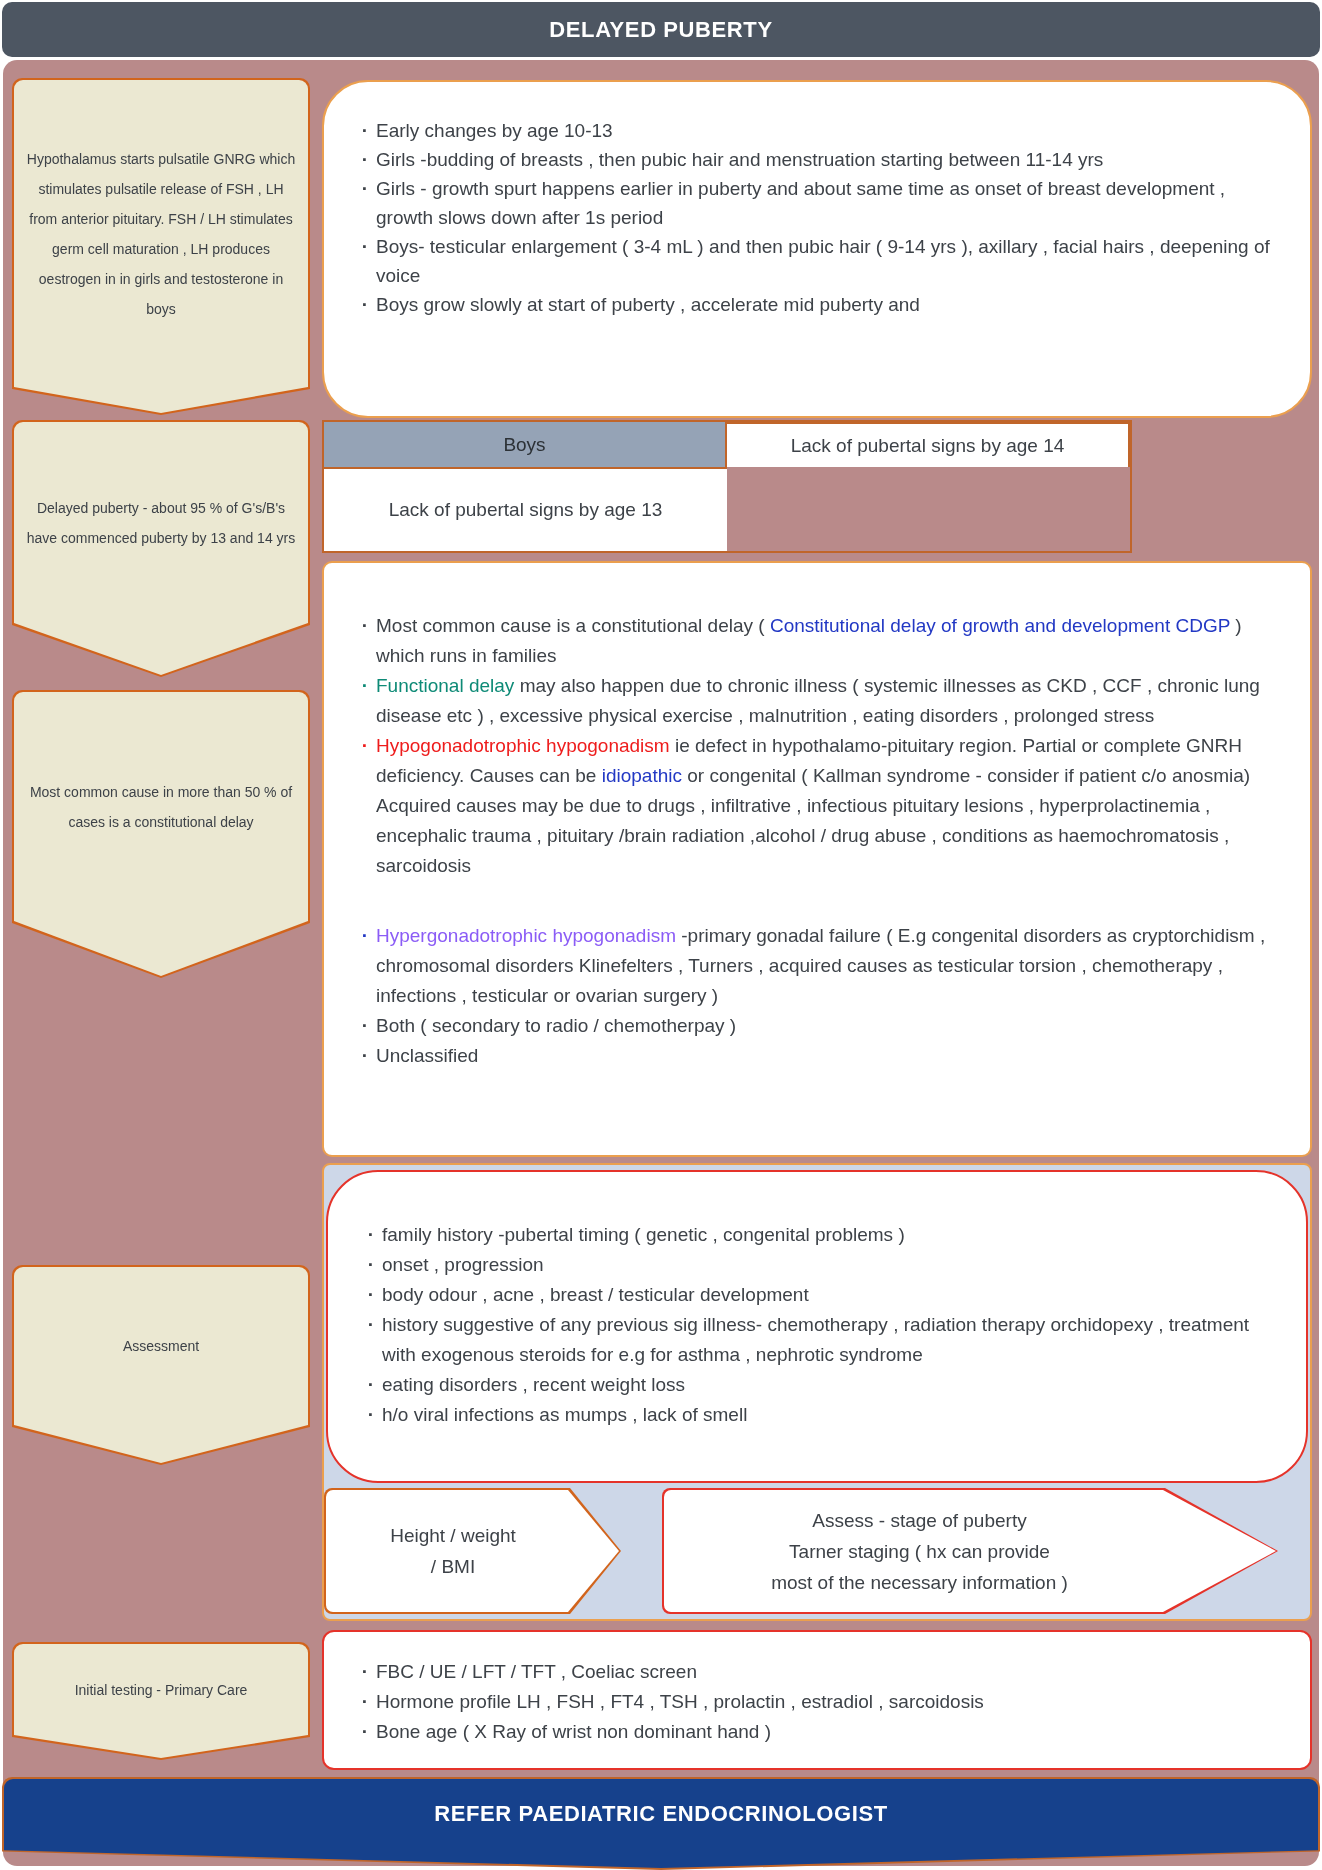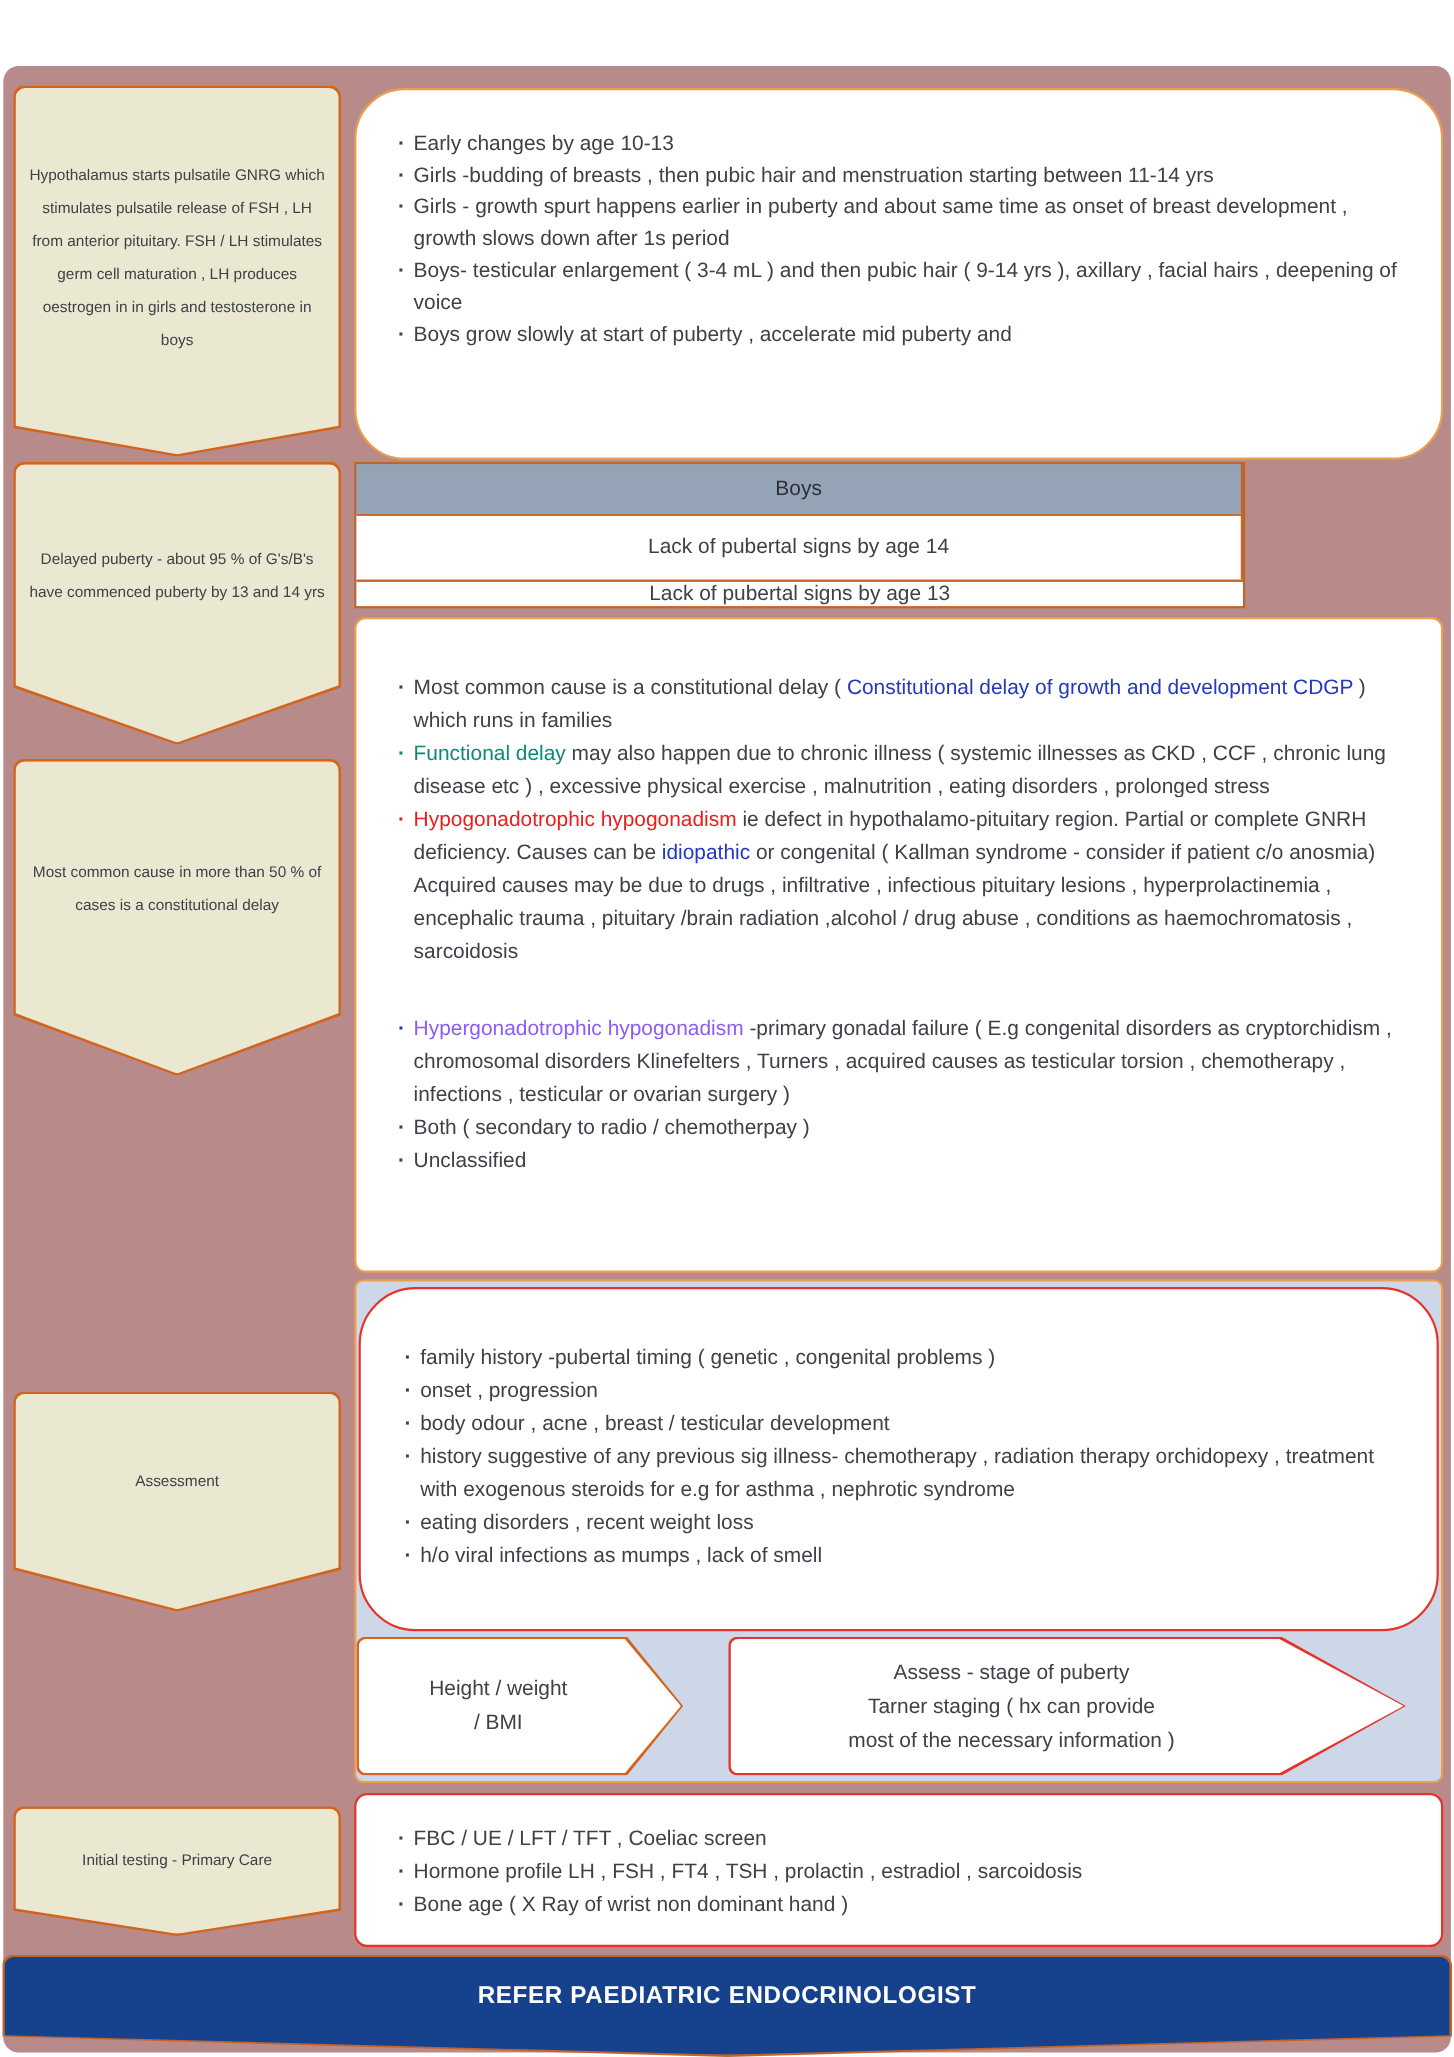--- a/index.html
+++ b/index.html
@@ -31,21 +31,21 @@
   .brow.gap{margin-top:40px;}
   .dot{flex:none;width:18px;text-align:center;font-weight:bold;}
   .btx{flex:1;padding-left:2px;}
 
   .signs-box{position:absolute;left:322px;top:80px;width:990px;height:338px;background:#fff;
         border:2px solid var(--c-orange_border);border-radius:46px;box-sizing:border-box;
         padding:34px 30px 8px 32px;}
 
   .tbl{position:absolute;left:322px;top:420px;width:810px;height:133px;box-sizing:border-box;
         border:2px solid var(--c-table_border);display:grid;
-        grid-template-columns:1fr;grid-template-rows:45px 1fr;}
+        grid-template-columns:1fr 1fr;grid-template-rows:45px 1fr;}
   .thead{background:var(--c-table_header_bg);display:flex;align-items:center;justify-content:center;
         font-size:19px;color:#2c3136;}
   .tcell{background:#fff;display:flex;align-items:center;justify-content:center;font-size:19px;}
   .cleft{border-right:2px solid var(--c-table_border);}
   .tcell{border-top:2px solid var(--c-table_border);}
 
   .causes-box{position:absolute;left:322px;top:561px;width:990px;height:596px;background:#fff;
         border:2px solid var(--c-orange_border);border-radius:10px;box-sizing:border-box;
         padding:48px 28px 8px 32px;}
   .causes-box .brow{line-height:30px;}
@@ -82,20 +82,23 @@
   .footer .ftxt{position:absolute;left:0;right:0;top:0;height:80%;
         display:flex;align-items:center;justify-content:center;color:#fff;
         font-weight:bold;font-size:22px;letter-spacing:.6px;}
 </style>
 </head>
 <body>
 
 <div class="page">
   <div class="pink"></div>
 
+  <div class="header">
+    <span>DELAYED PUBERTY</span>
+  </div>
 
   <div class="larrow lb1">
     <div class="shape-b"></div>
     <div class="shape-f"></div>
     <div class="txt">Hypothalamus starts pulsatile GNRG which stimulates pulsatile release of FSH , LH from anterior pituitary. FSH / LH stimulates germ cell maturation , LH produces oestrogen in in girls and testosterone in boys</div>
   </div>
   <div class="larrow lb2">
     <div class="shape-b"></div>
     <div class="shape-f"></div>
     <div class="txt">Delayed puberty - about 95 % of G's/B's have commenced puberty by 13 and 14 yrs</div>

